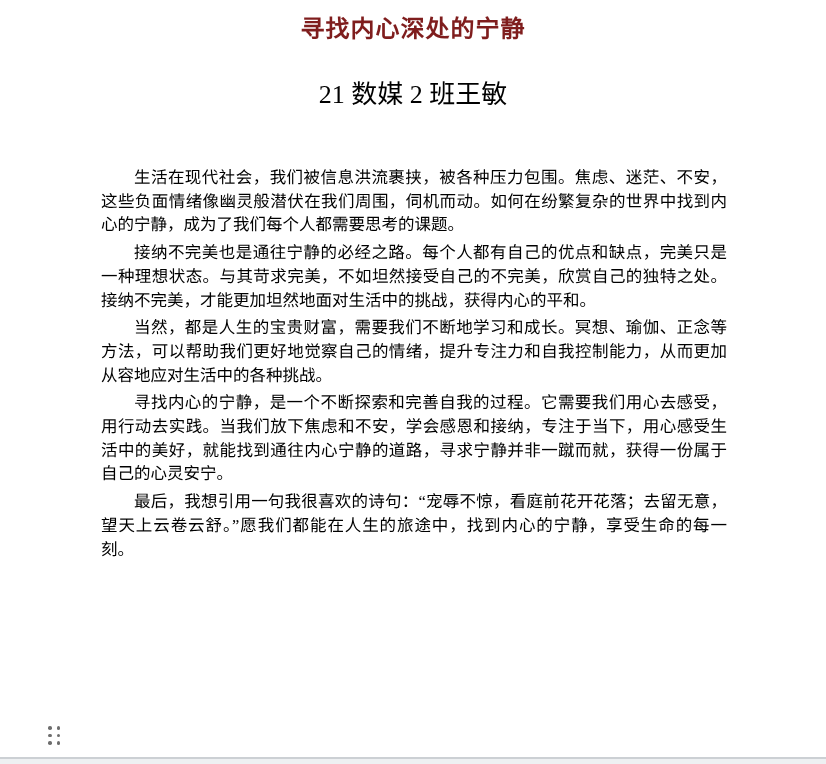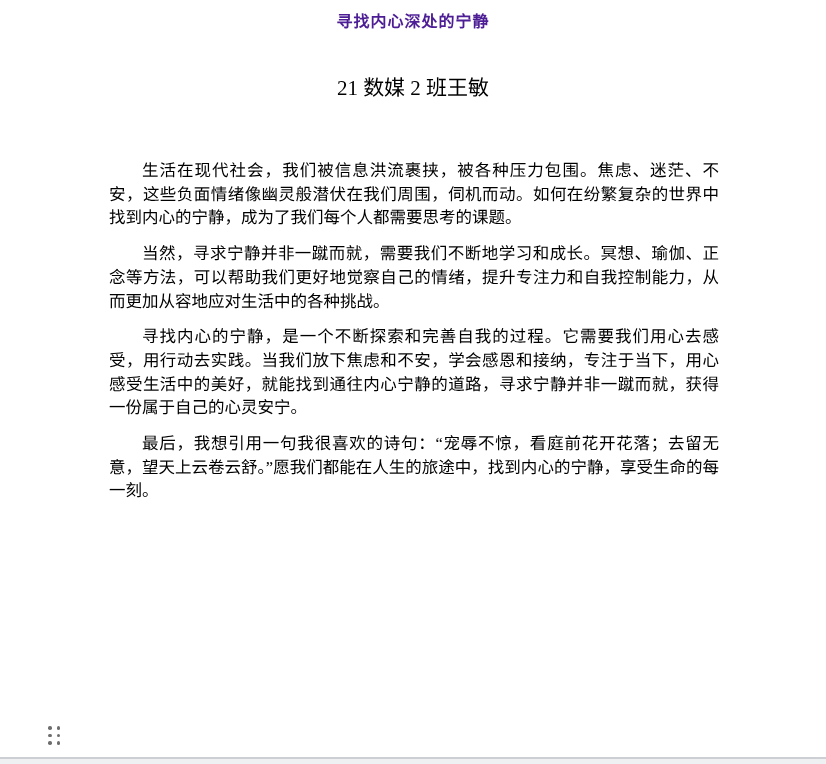--- a/index.html
+++ b/index.html
@@ -7,47 +7,47 @@
   .page {
     position: relative;
     width: 826px;
     height: 764px;
     background: #ffffff;
     overflow: hidden;
     font-family: "Liberation Serif", serif;
     color: #000000;
   }
   .doc-title {
-    padding-top: 6px;
+    padding-top: 13px;
     font-family: "Liberation Sans", "DejaVu Sans", sans-serif;
     font-weight: 700;
-    font-size: 16px;
+    font-size: 24px;
     line-height: 32px;
     text-align: center;
     letter-spacing: 1px;
-    color: #4c1d95;
+    color: #7f1d1d;
   }
   .doc-byline {
     margin-top: 36px;
     font-family: "Liberation Serif", "DejaVu Serif", serif;
     font-weight: 400;
-    font-size: 21px;
+    font-size: 26px;
     line-height: 28px;
     text-align: center;
     color: #000000;
   }
   .doc-body {
     margin: 57px 95px 0 97px;
     font-size: 16.5px;
     line-height: 23.7px;
     text-align: justify;
   }
   .doc-body p {
     text-indent: 2em;
-    margin: 12px;
+    margin: 4px;
     word-break: break-all;
   }
   
   .drag-handle {
     position: absolute;
     left: 48px;
     top: 726px;
     display: grid;
     grid-template-columns: repeat(2, 3.5px);
     grid-template-rows: repeat(3, 3.5px);
@@ -76,21 +76,22 @@
 <body>
 
 <div class="page">
 
   <h1 class="doc-title">寻找内心深处的宁静</h1>
 
   <div class="doc-byline">21 数媒 2 班王敏</div>
 
   <div class="doc-body">
       <p>生活在现代社会，我们被信息洪流裹挟，被各种压力包围。焦虑、迷茫、不安，这些负面情绪像幽灵般潜伏在我们周围，伺机而动。如何在纷繁复杂的世界中找到内心的宁静，成为了我们每个人都需要思考的课题。</p>
-      <p>当然，寻求宁静并非一蹴而就，需要我们不断地学习和成长。冥想、瑜伽、正念等方法，可以帮助我们更好地觉察自己的情绪，提升专注力和自我控制能力，从而更加从容地应对生活中的各种挑战。</p>
+      <p>接纳不完美也是通往宁静的必经之路。每个人都有自己的优点和缺点，完美只是一种理想状态。与其苛求完美，不如坦然接受自己的不完美，欣赏自己的独特之处。接纳不完美，才能更加坦然地面对生活中的挑战，获得内心的平和。</p>
+      <p>当然，都是人生的宝贵财富，需要我们不断地学习和成长。冥想、瑜伽、正念等方法，可以帮助我们更好地觉察自己的情绪，提升专注力和自我控制能力，从而更加从容地应对生活中的各种挑战。</p>
       <p>寻找内心的宁静，是一个不断探索和完善自我的过程。它需要我们用心去感受，用行动去实践。当我们放下焦虑和不安，学会感恩和接纳，专注于当下，用心感受生活中的美好，就能找到通往内心宁静的道路，寻求宁静并非一蹴而就，获得一份属于自己的心灵安宁。</p>
       <p>最后，我想引用一句我很喜欢的诗句：“宠辱不惊，看庭前花开花落；去留无意，望天上云卷云舒。”愿我们都能在人生的旅途中，找到内心的宁静，享受生命的每一刻。</p>
     </div>
 
   <div class="drag-handle" title="">
     <span class="dot"></span>
     <span class="dot"></span>
     <span class="dot"></span>
     <span class="dot"></span>
     <span class="dot"></span>

